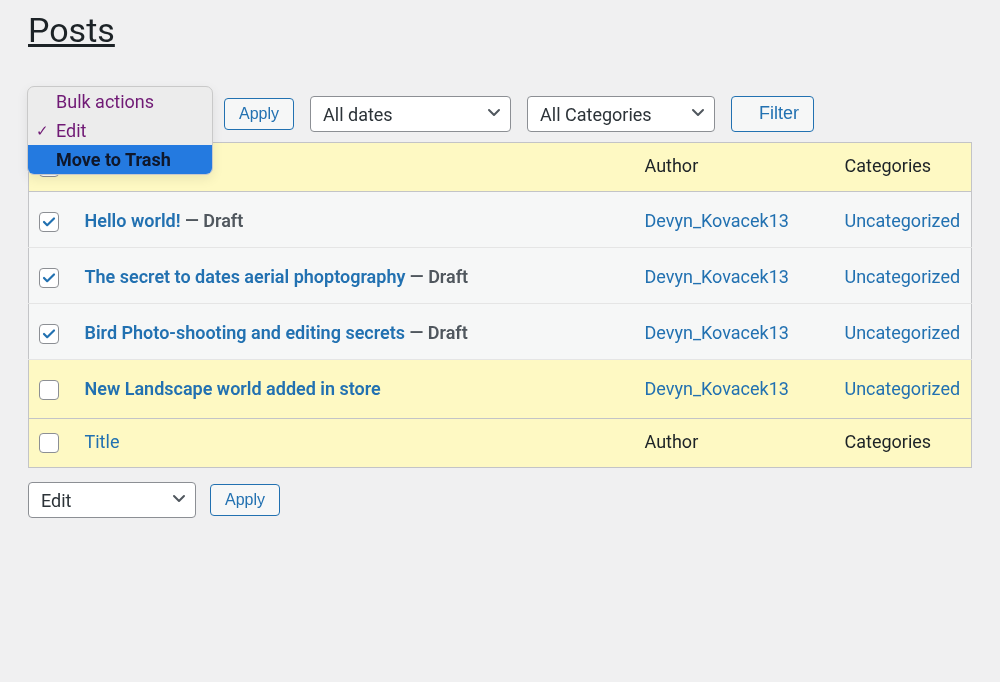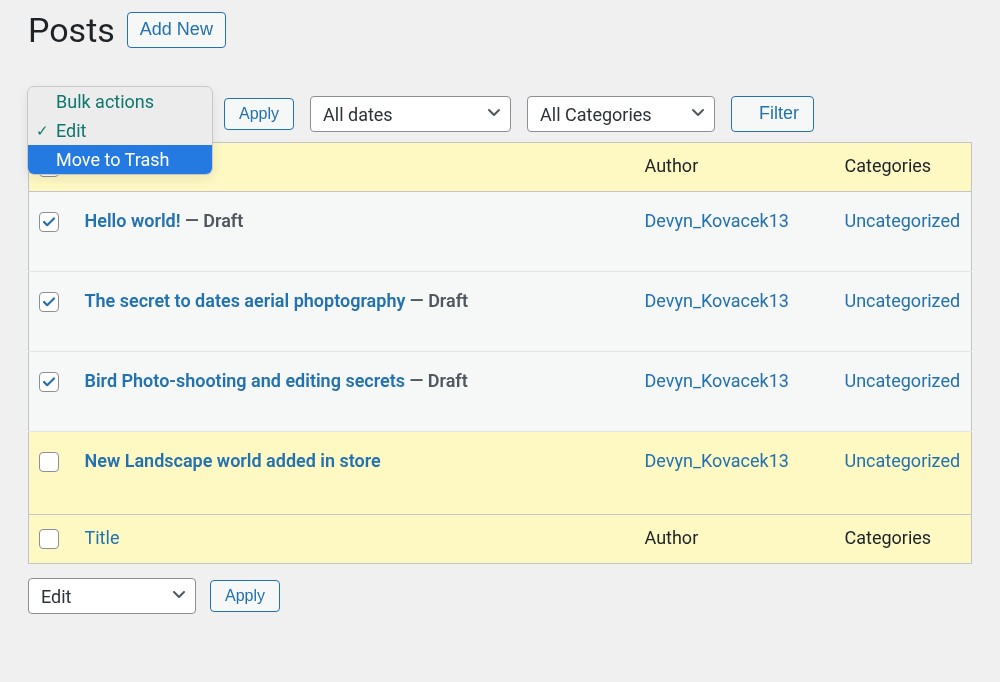--- a/index.html
+++ b/index.html
@@ -8,21 +8,21 @@
     font-family: -apple-system, BlinkMacSystemFont, "Segoe UI", Roboto, Helvetica, Arial, sans-serif;
     background: #f0f0f1;
     color: #1d2327;
     width: 1000px;
     height: 682px;
     overflow: hidden;
     position: relative;
     font-size: 16px;
   }
   .wrap { padding: 10px 28px 0 28px; }
-  .header-row { display: flex; align-items: center; gap: 12px; margin: 0 0 18px 0; }
+  .header-row { display: flex; align-items: flex-start; gap: 24px; margin: 0 0 18px 0; text-decoration: underline; }
   h1.page-title { font-size: 34px; font-weight: 400; margin: 0; color: #1d2327; }
   .btn {
     display: inline-flex;
     align-items: center;
     justify-content: center;
     background: #f6f7f7;
     border: 1.5px solid #2271b1;
     color: #2271b1;
     border-radius: 4px;
     font-size: 16px;
@@ -74,31 +74,32 @@
     box-shadow: 0 4px 12px rgba(0,0,0,0.08);
     font-size: 18px;
     z-index: 10;
   }
   .dropdown .item {
     display: flex;
     align-items: center;
     padding: 4px 10px 4px 28px;
     position: relative;
     cursor: pointer;
-    color: #0f766e;
+    color: #701a75;
   }
   .dropdown .item.checked::before {
     content: "✓";
     position: absolute;
     left: 8px;
     font-size: 15px;
   }
   .dropdown .item.highlight {
     background: #247ae0;
-    color: #ffffff;
+    color: #0f172a;
+    font-weight: bold;
   }
 
   
   table.posts {
     width: 100%;
     border-collapse: collapse;
     background: #fef9c3;
     border: 1px solid #c3c4c7;
     font-size: 18px;
   }
@@ -119,21 +120,21 @@
     font-weight: 400;
     color: #2271b1;
     border-top: 1px solid #c3c4c7;
     padding-top: 12px;
     padding-bottom: 12px;
   }
   table.posts tfoot th.plain { color: #1d2327; }
   table.posts tbody tr { border-bottom: 1px solid #e5e5e5; }
   table.posts tbody tr:last-child { border-bottom: none; }
   table.posts tbody tr.sel { background: #f6f7f7; }
-  table.posts tbody td { padding-top: 18px; padding-bottom: 40px; }
+  table.posts tbody td { padding-top: 18px; padding-bottom: 16px; }
   .col-cb { width: 46px; text-align: center; padding-left: 14px; }
   .col-title { width: 560px; }
   .col-author { width: 200px; }
   .col-cat { }
   a.link { color: #2271b1; text-decoration: none; }
   a.link.bold { font-weight: 600; }
   .status { color: #50575e; font-weight: 600; }
 
   
   .cb {
@@ -157,21 +158,20 @@
     gap: 14px;
     margin-top: 14px;
   }
 </style>
 </head>
 <body>
 
 <div class="wrap">
   <div class="header-row">
     <h1 class="page-title">Posts</h1>
-    <button class="btn small">Add New</button>
   </div>
 
   <div class="filters-row">
     <div class="spacer"></div>
     <button class="btn">Apply</button>
     <div class="select" style="width:201px">
       <span>All dates</span>
       <span class="chev">
         <svg width="16" height="16" viewBox="0 0 16 16">
             <path d="M3 5.5l5 5 5-5" fill="none" stroke="#50575e" stroke-width="2" stroke-linecap="round" stroke-linejoin="round"></path>

